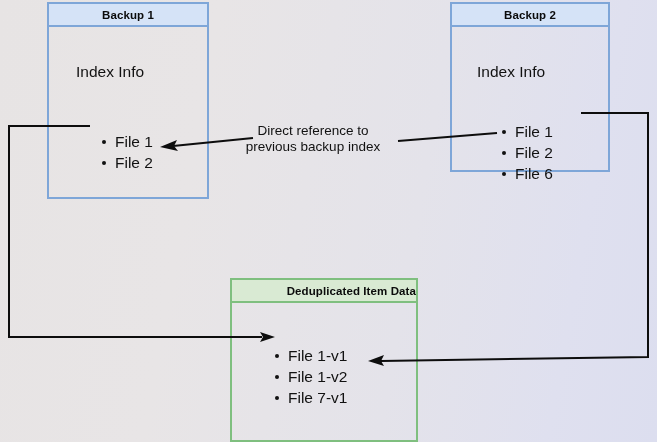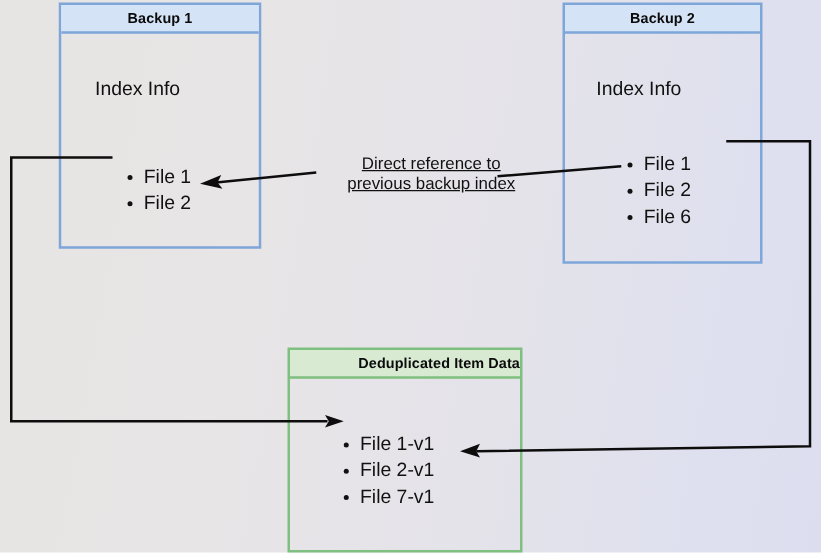--- a/index.html
+++ b/index.html
@@ -126,48 +126,48 @@
     </div>
     <div class="box-body">
       <div class="index-label" style="left:27px; top:38px;">Index Info</div>
       <ul class="file-list" style="left:52px; top:106px;">
         <li>File 1</li>
         <li>File 2</li>
       </ul>
     </div>
   </div>
 
-  <div class="box box-blue" style="left:450px; top:2px; width:160px; height:209px;">
+  <div class="box box-blue" style="left:450px; top:2px; width:160px; height:170px;">
     <div class="box-header">
       <span>Backup 2</span>
     </div>
     <div class="box-body">
       <div class="index-label" style="left:25px; top:38px;">Index Info</div>
       <ul class="file-list" style="left:49px; top:96px;">
         <li>File 1</li>
         <li>File 2</li>
         <li>File 6</li>
       </ul>
     </div>
   </div>
 
   <div class="box box-green" style="left:230px; top:278px; width:188px; height:164px;">
     <div class="box-header">
       <span>Deduplicated Item Data</span>
     </div>
     <div class="box-body">
       <ul class="file-list" style="left:42px; top:28px;margin-top:16px;">
         <li>File 1-v1</li>
-        <li>File 2-v1</li>
+        <li>File 1-v2</li>
         <li>File 7-v1</li>
       </ul>
     </div>
   </div>
 
-  <div class="caption" style="left:266px; top:123px; width:158px;text-decoration:underline;">Direct reference to
+  <div class="caption" style="left:234px; top:123px; width:158px;">Direct reference to
 previous backup index</div>
 
   <svg class="wires" viewBox="0 0 657 442">
 
     <g>
       <path class="wire" d="M 90 126 L 9 126 L 9 337 L 262 337"></path>
       <path class="wirehead" d="M 275 337 L 260 332 L 263 337 L 260 342 Z"></path>
     </g>
 
     <g>

